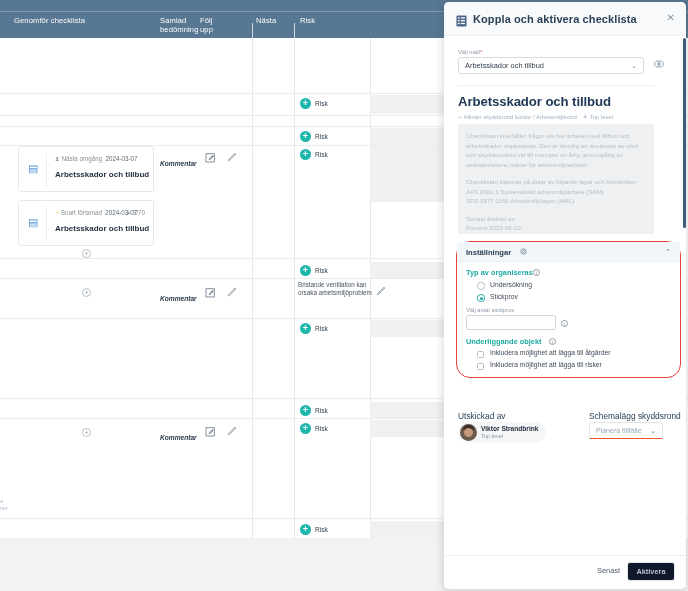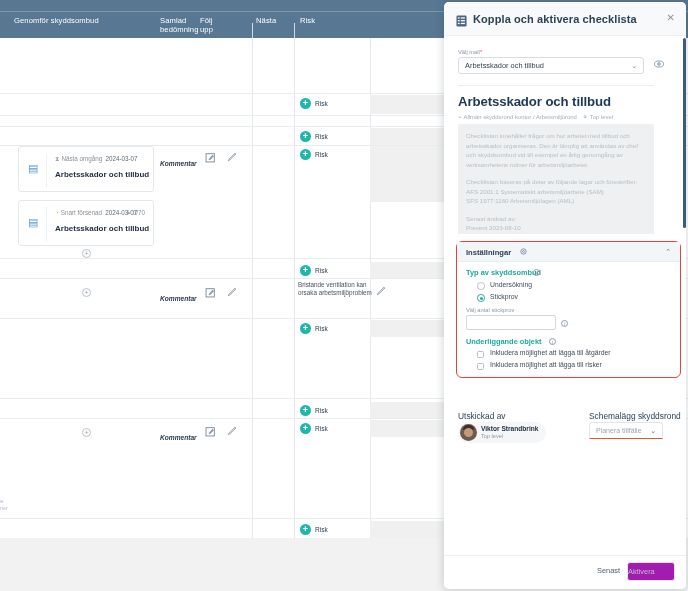--- a/index.html
+++ b/index.html
@@ -187,21 +187,21 @@
     padding: 7px 8px;
     font-size: 6.2px; line-height: 9.5px; color: #b6bfc7;
   }
   .desc-box p { margin: 0 0 8px 0; }
   .desc-box p:last-child { margin-bottom: 0; }
 
   
   .settings-panel {
     position: absolute;
     border: 1.6px solid #e8403a;
-    border-radius: 6px;
+    border-radius: 14px;
     background: #fff;
   }
   .sp-head {
     position: absolute; left: 0; top: 0; right: 0; height: 20px;
     background: #f3f6f8;
     border-bottom: 1px solid #e9eef2;
   }
   .sp-head .sph-title {
     position: absolute; left: 9px; top: 6px;
     font-size: 7.6px; font-weight: bold; color: #2c4257;
@@ -306,39 +306,39 @@
     border-top: 1px solid #eceff2; background: #fff;
   }
   .btn-text {
     position: absolute; right: 66px; top: 10px;
     font-size: 7.4px; color: #4a5c6e; cursor: pointer;
   }
   .btn-primary {
     position: absolute; right: 11px; top: 6px;
     width: 48px; height: 19px;
     border: 1px solid #e3e7ea; border-radius: 3px;
-    background: #a21caf; color: #b9c2ca;
-    font-size: 7.4px; line-height: 17px; 
+    background: #0f172a; color: #b9c2ca;
+    font-size: 7.4px; line-height: 17px; text-align: center; font-weight: bold;
   }
 
   .modal-scroll {
     position: absolute; right: 0px; top: 36px;
     width: 3px; height: 190px; border-radius: 2px; background: #3f5b7a;
   }
 </style>
 </head>
 <body>
 
 <div id="app">
 
   <div class="bg-table">
     <div class="tbl-topstrip"></div>
 
     <div class="tbl-header">
-      <div class="th c1">Genomför skyddsombud</div>
+      <div class="th c1">Genomför checklista</div>
       <div class="th c2">Samlad<br>bedömning</div>
       <div class="th c3">Följ<br>upp</div>
       <div class="th c4">Nästa</div>
       <div class="th c5">Risk</div>
       <div class="hdr-div" style="left:252px;"></div>
       <div class="hdr-div" style="left:294px;"></div>
     </div>
 
     <div class="grid-v" style="left:252px; top:38px; height:500px;"></div>
     <div class="grid-v" style="left:294px; top:38px; height:500px;"></div>
@@ -537,21 +537,21 @@
           <div class="sph-title">Inställningar</div>
           <div class="sph-gear">
             <svg width="7" height="7" viewBox="0 0 12 12">
                 <circle cx="6" cy="6" r="4.6" fill="none" stroke="#4a6584" stroke-width="1.1"></circle>
                 <circle cx="6" cy="6" r="1.6" fill="none" stroke="#4a6584" stroke-width="1"></circle>
               </svg>
           </div>
           <div class="sph-chev">⌃</div>
         </div>
 
-        <div class="grp-title" style="left:9px; top:26px;">Typ av skyddsombud</div>
+        <div class="grp-title" style="left:9px; top:26px;">Typ av organiseras</div>
         <div class="info-i" style="left:76px; top:27px;">i</div>
 
         <div class="radio" style="left:20px; top:40px;"></div>
         <div class="opt-label" style="left:33px; top:39px;">Undersökning</div>
 
         <div class="radio on" style="left:20px; top:52px;"></div>
         <div class="opt-label" style="left:33px; top:51px;">Stickprov</div>
 
         <div class="fld-label" style="left:9px; top:65px;">Välj antal stickprov</div>
         <div class="txt-input" style="left:9px; top:73px; width:90px; height:15px;"></div>

